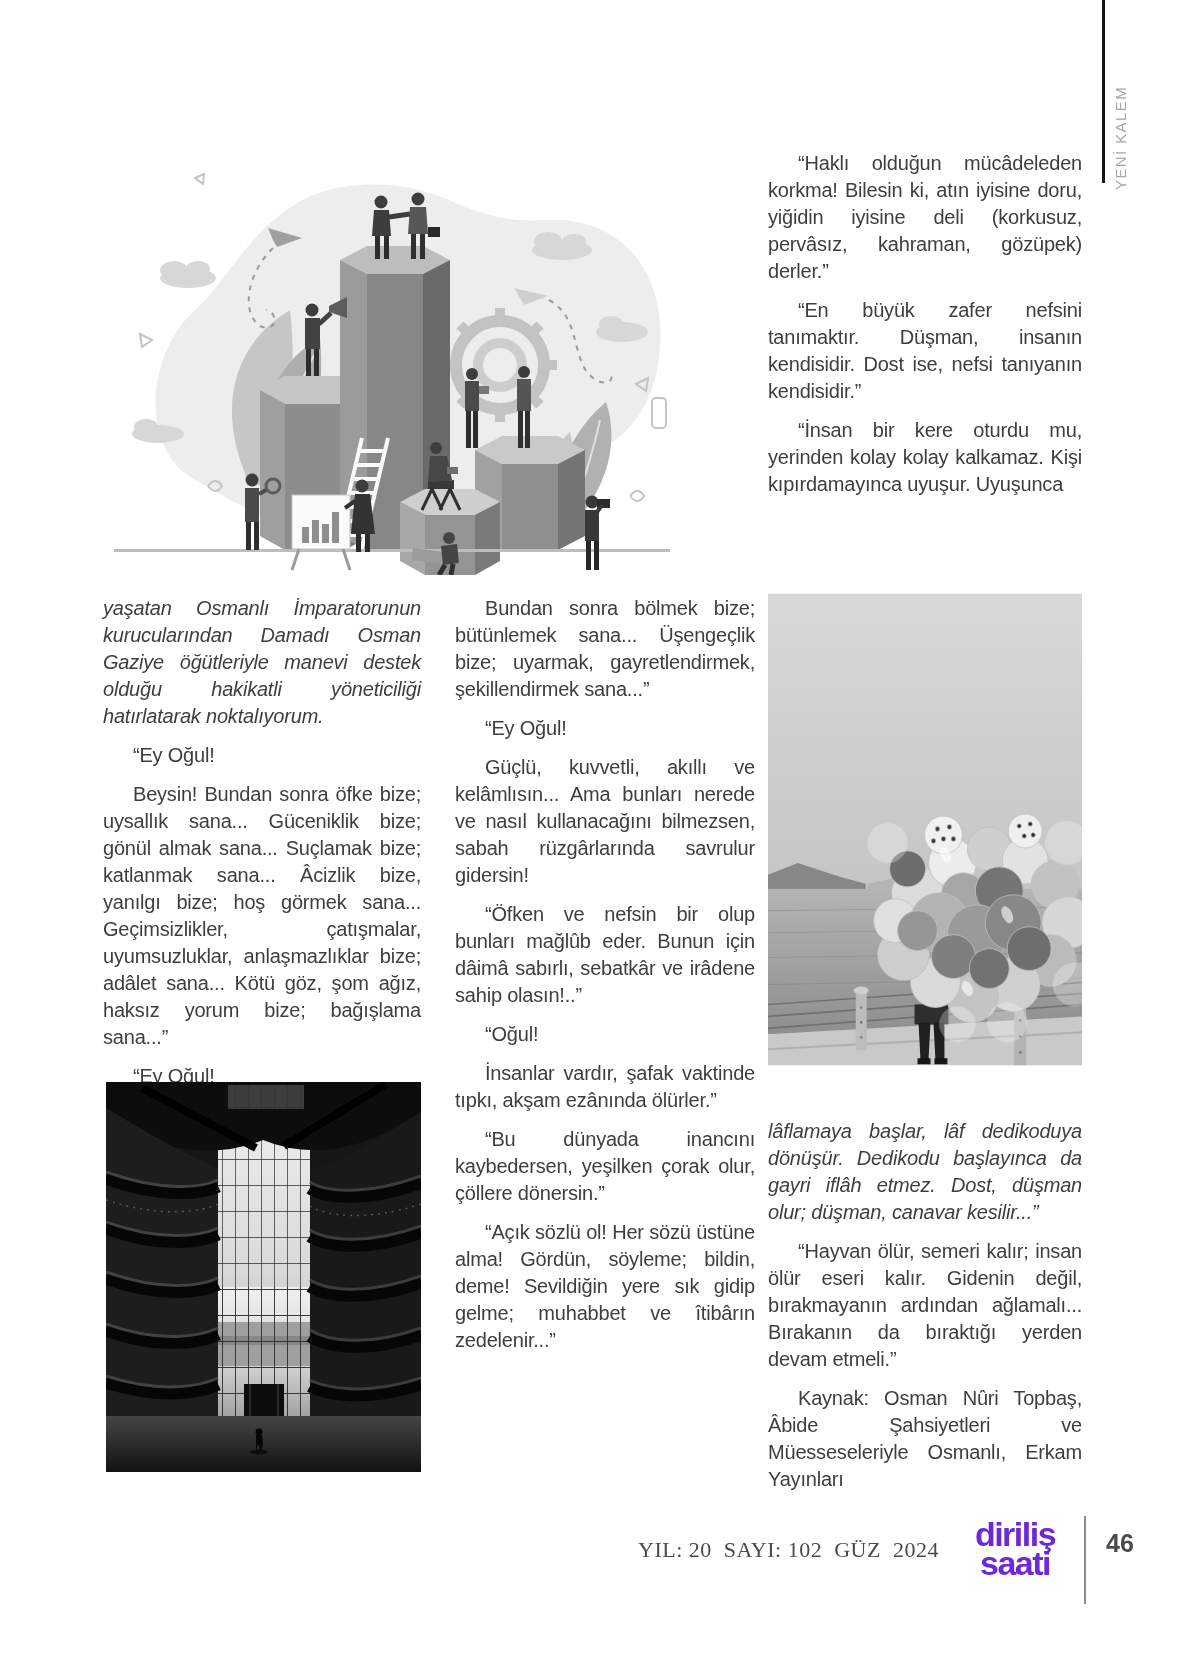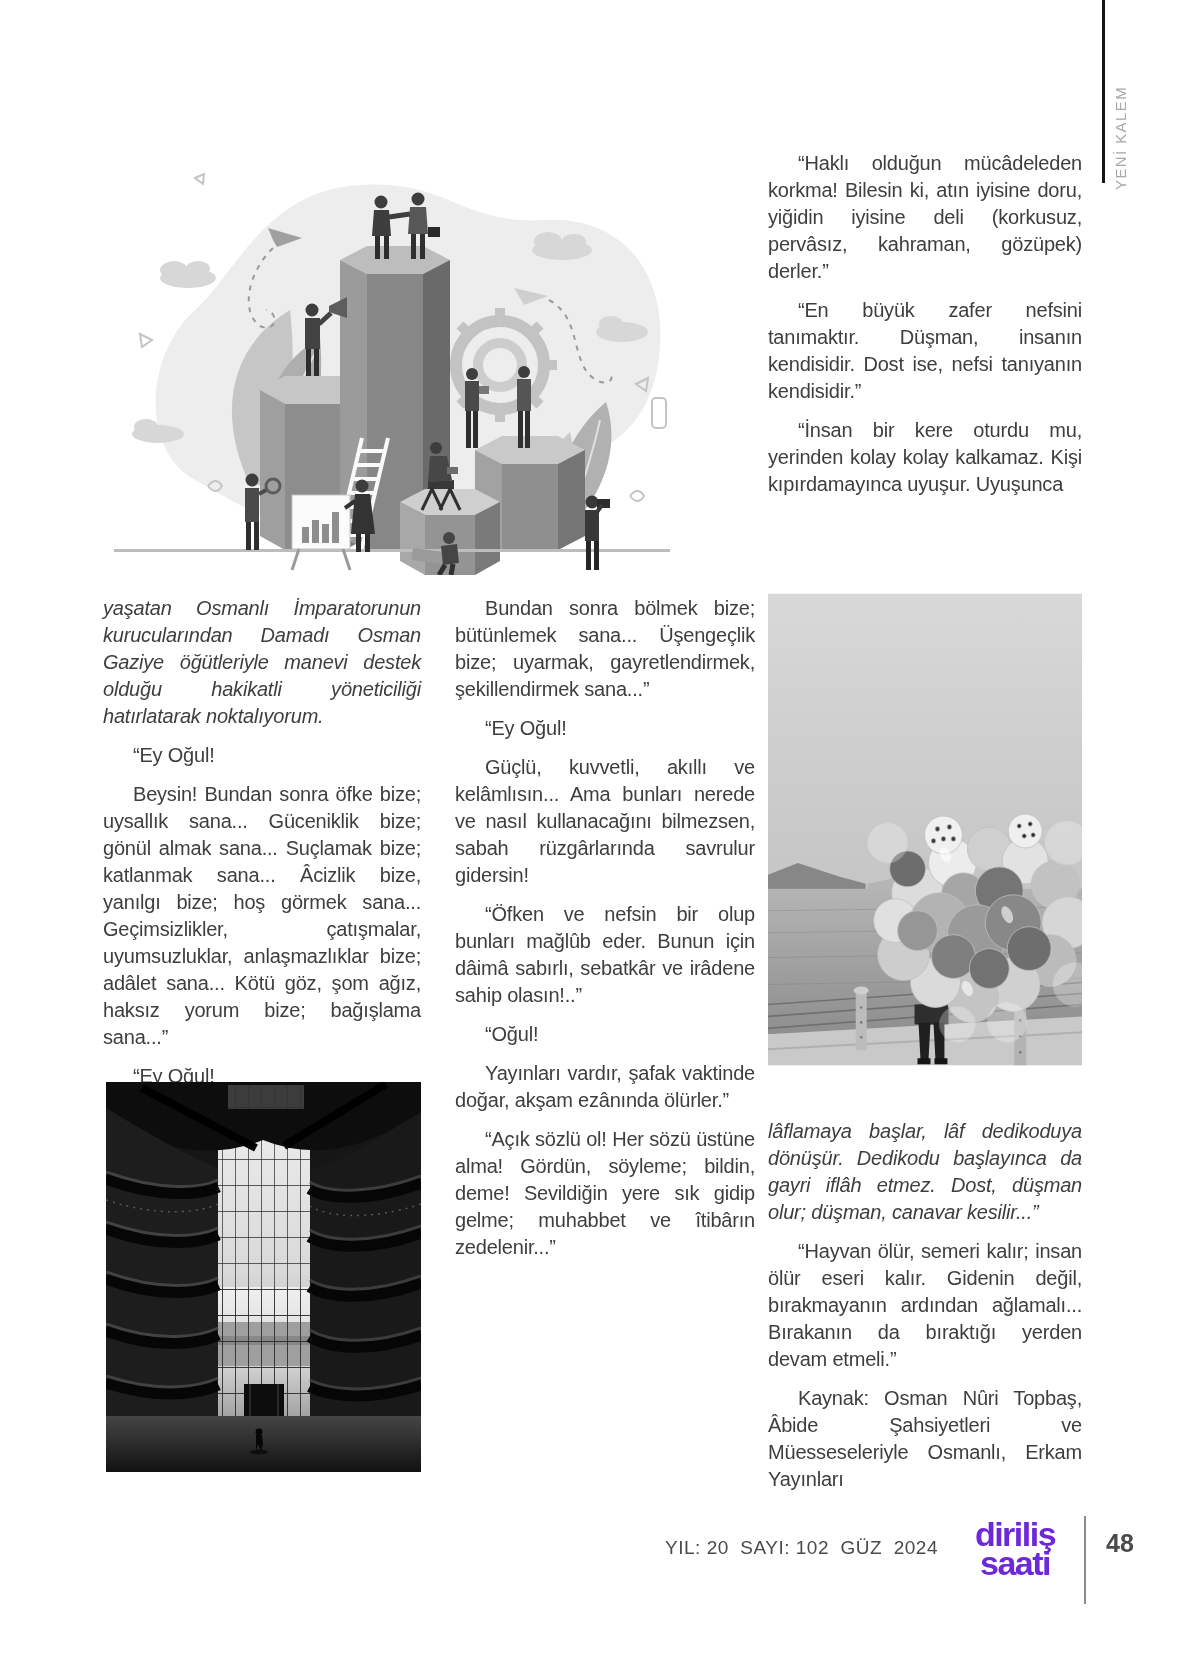--- a/index.html
+++ b/index.html
@@ -27,21 +27,21 @@
   .col3top { left:768px; top:150px; width:314px; }
   .col3bottom { left:768px; top:1118px; width:314px; }
   
   .illustration { position:absolute; left:100px; top:150px; width:585px; height:425px; }
   .photo-balloons { position:absolute; left:768px; top:593px; width:314px; height:473px; }
   .photo-building { position:absolute; left:106px; top:1082px; width:315px; height:390px; }
   .illustration svg, .photo-balloons svg, .photo-building svg { display:block; }
   
   .footer-issue {
     position:absolute; left:638px; top:1537px; width:300px; text-align:right;
-    font-size:19px; letter-spacing:0.5px; color:#4a4a4a; white-space:pre;
+    font-size:22px; letter-spacing:0.5px; color:#4a4a4a; white-space:pre;font-family:Liberation Serif, serif;
   }
   .logo {
     position:absolute; left:966px; top:1520px; width:98px; text-align:center;
     font-weight:bold; font-size:34px; line-height:29px; letter-spacing:-1.5px; color:#6d28d9;
   }
   .footer-divider { position:absolute; left:1084px; top:1516px; width:2px; height:88px; background:#8c8c8c; }
   .page-number { position:absolute; left:1106px; top:1529px; width:50px; font-size:25px; font-weight:bold; color:#4b4b4b; }
 </style>
 </head>
 <body>
@@ -248,21 +248,22 @@
     <p>Beysin! Bundan sonra öfke bize; uysallık sana... Güceniklik bize; gönül almak sana... Suçlamak bize; katlanmak sana... Âcizlik bize, yanılgı bize; hoş görmek sana... Geçimsizlikler, çatışmalar, uyumsuzluklar, anlaşmazlıklar bize; adâlet sana... Kötü göz, şom ağız, haksız yorum bize; bağışlama sana...”</p>
     <p>“Ey Oğul!</p>
   </div>
 
   <div class="col col2 bodytext">
     <p>Bundan sonra bölmek bize; bütünlemek sana... Üşengeçlik bize; uyarmak, gayretlendirmek, şekillendirmek sana...”</p>
     <p>“Ey Oğul!</p>
     <p>Güçlü, kuvvetli, akıllı ve kelâmlısın... Ama bunları nerede ve nasıl kullanacağını bilmezsen, sabah rüzgârlarında savrulur gidersin!</p>
     <p>“Öfken ve nefsin bir olup bunları mağlûb eder. Bunun için dâimâ sabırlı, sebatkâr ve irâdene sahip olasın!..”</p>
     <p>“Oğul!</p>
-    <p>Yayınları vardır, şafak vaktinde doğar, akşam ezânında ölürler.”</p>
+    <p>İnsanlar vardır, şafak vaktinde tıpkı, akşam ezânında ölürler.”</p>
+    <p>“Bu dünyada inancını kaybedersen, yeşilken çorak olur, çöllere dönersin.”</p>
     <p>“Açık sözlü ol! Her sözü üstüne alma! Gördün, söyleme; bildin, deme! Sevildiğin yere sık gidip gelme; muhabbet ve îtibârın zedelenir...”</p>
   </div>
 
   <div class="col col3top bodytext">
     <p>“Haklı olduğun mücâdeleden korkma! Bilesin ki, atın iyisine doru, yiğidin iyisine deli (korkusuz, pervâsız, kahraman, gözüpek) derler.”</p>
     <p>“En büyük zafer nefsini tanımaktır. Düşman, insanın kendisidir. Dost ise, nefsi tanıyanın kendisidir.”</p>
     <p>“İnsan bir kere oturdu mu, yerinden kolay kolay kalkamaz. Kişi kıpırdamayınca uyuşur. Uyuşunca</p>
   </div>
 
   <div class="photo-balloons">
@@ -442,15 +443,15 @@
       </g>
     </svg>
   </div>
 
   <div class="footer-issue">YIL: 20  SAYI: 102  GÜZ  2024</div>
   <div class="logo">
     <div>diriliş</div>
     <div>saati</div>
   </div>
   <div class="footer-divider"></div>
-  <div class="page-number">48</div>
+  <div class="page-number">46</div>
 
 </div>
 
 </body></html>

